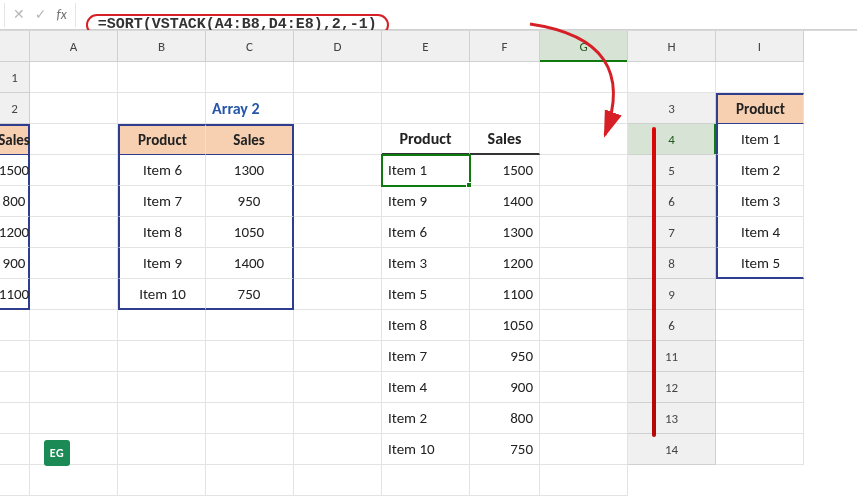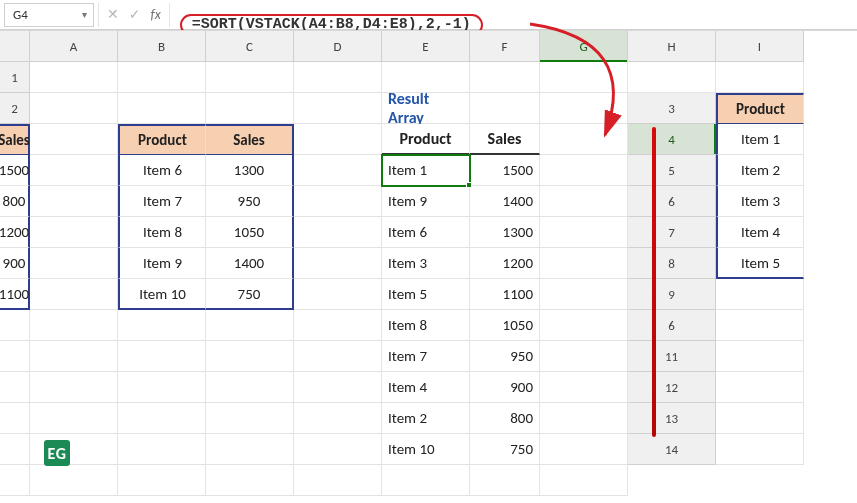--- a/index.html
+++ b/index.html
@@ -192,36 +192,32 @@
     color: #cfcfcf;
     font-size: 22px;
     letter-spacing: 0.5px;
     pointer-events: none;
     z-index: 6;
   }
   .watermark .logo {
     width: 26px; height: 26px;
     background: #1c8a55;
     color: #fff;
-    font-size: 16px;
+    font-size: 12px;
     font-weight: bold;
     display: flex;
     align-items: center;
     justify-content: center;
     border-radius: 3px;
   }
 </style>
 </head>
 <body>
 
 <div class="formula-row">
-  <div class="name-box">
-    <span>G4</span>
-    <span class="chev">▾</span>
-  </div>
   <div class="fb-btns">
     <span>✕</span>
     <span>✓</span>
     <span class="fx">fx</span>
   </div>
   <div class="formula-input">
     <span class="formula-circle">
       <span>=SORT(VSTACK(A4:B8,D4:E8),2,-1)</span>
     </span>
   </div>
@@ -247,23 +243,23 @@
   <div class="cell"></div>
   <div class="cell"></div>
   <div class="cell"></div>
   <div class="cell"></div>
   <div class="cell"></div>
   <div class="cell"></div>
 
   <div class="rowhdr">2</div>
   <div class="cell"></div>
   <div class="cell"></div>
-  <div class="cell"></div>
-  <div class="cell"></div>
-  <div class="cell section-title">Result Array</div>
+  <div class="cell section-title">Array 2</div>
+  <div class="cell"></div>
+  <div class="cell"></div>
   <div class="cell"></div>
   <div class="cell"></div>
 
   <div class="rowhdr">3</div>
   <div class="cell th1 left">Product</div>
   <div class="cell th1 right">Sales</div>
   <div class="cell"></div>
   <div class="cell th1 left">Product</div>
   <div class="cell th1 right">Sales</div>
   <div class="cell"></div>

